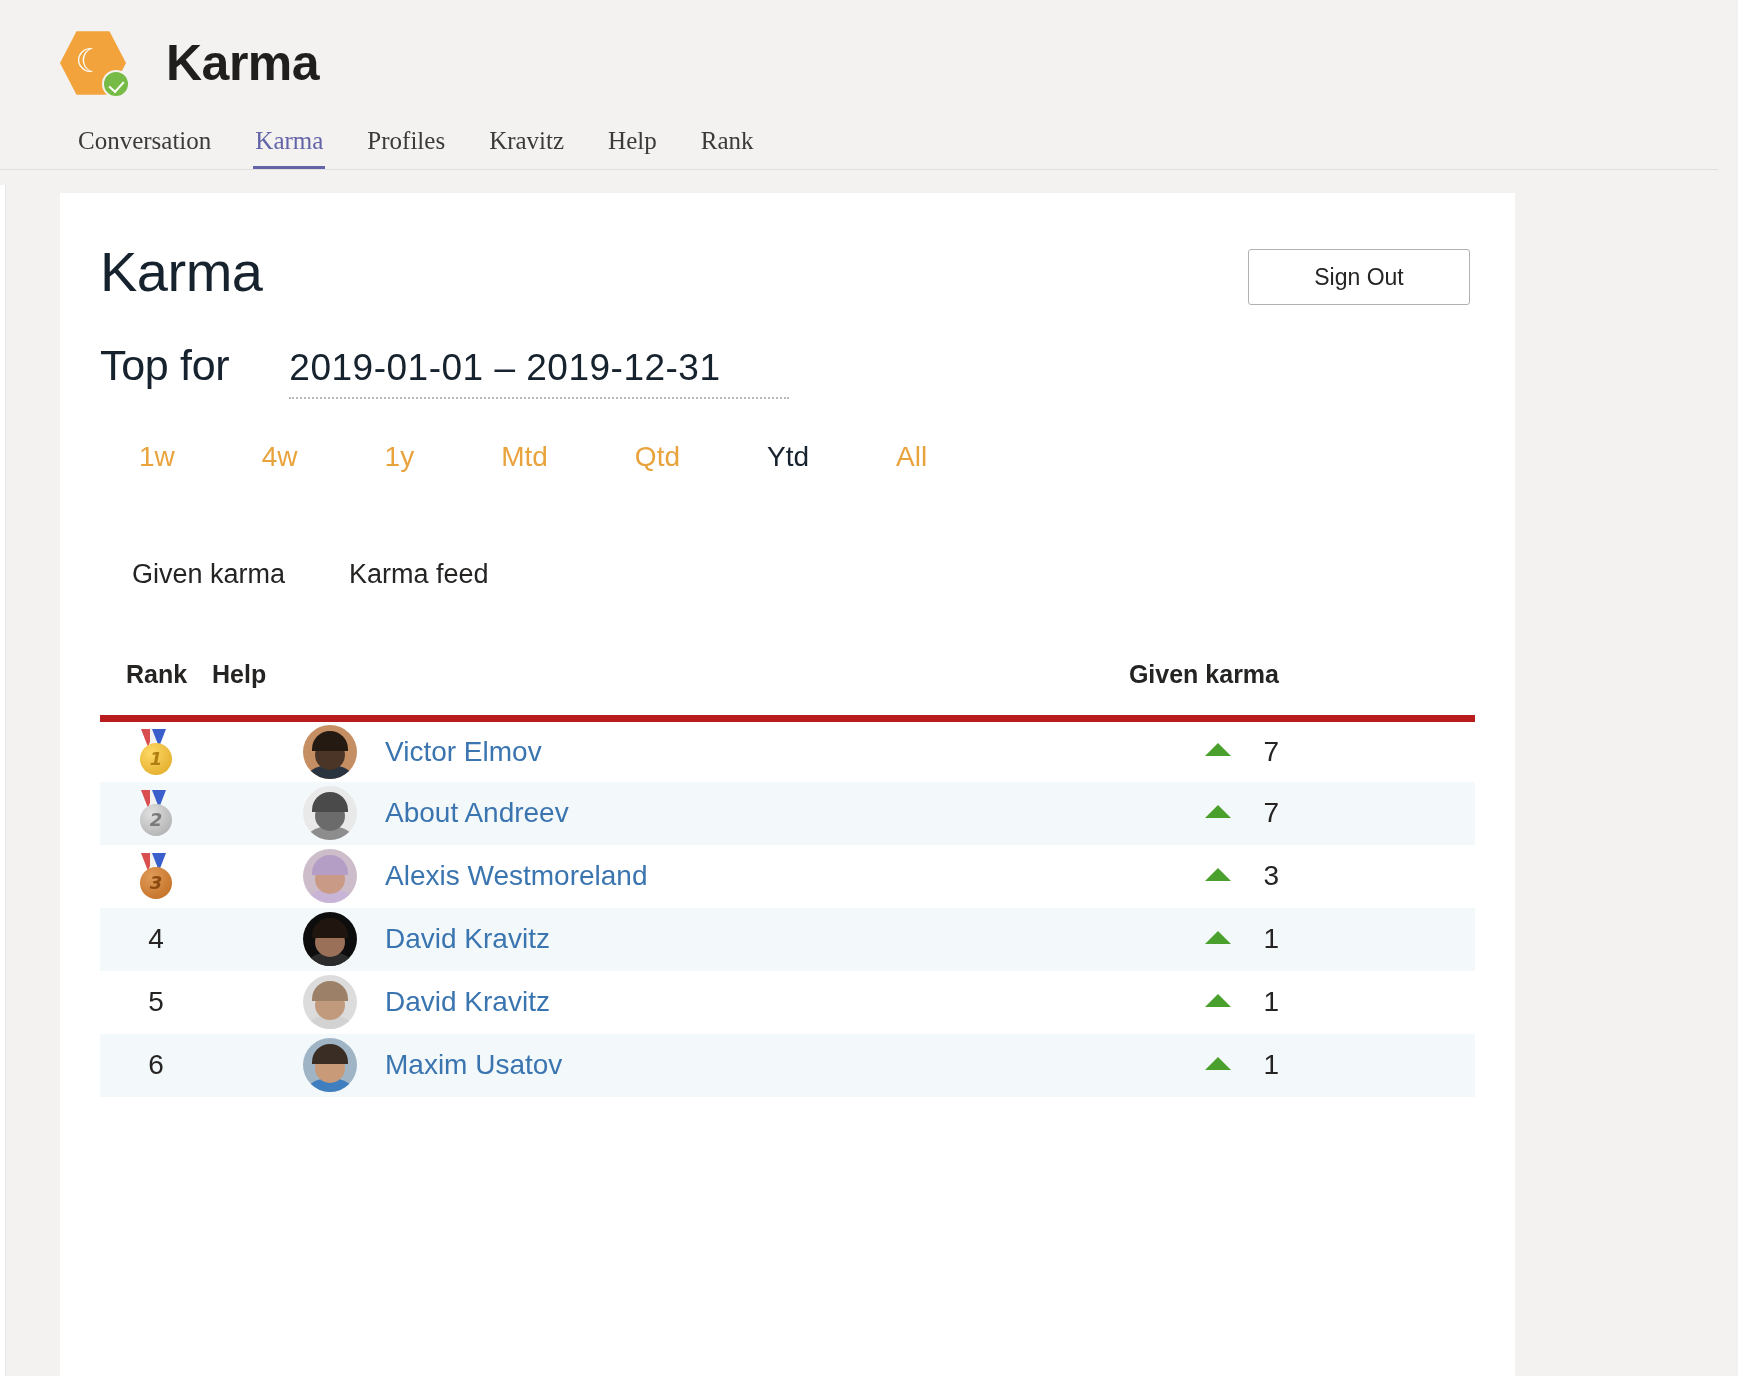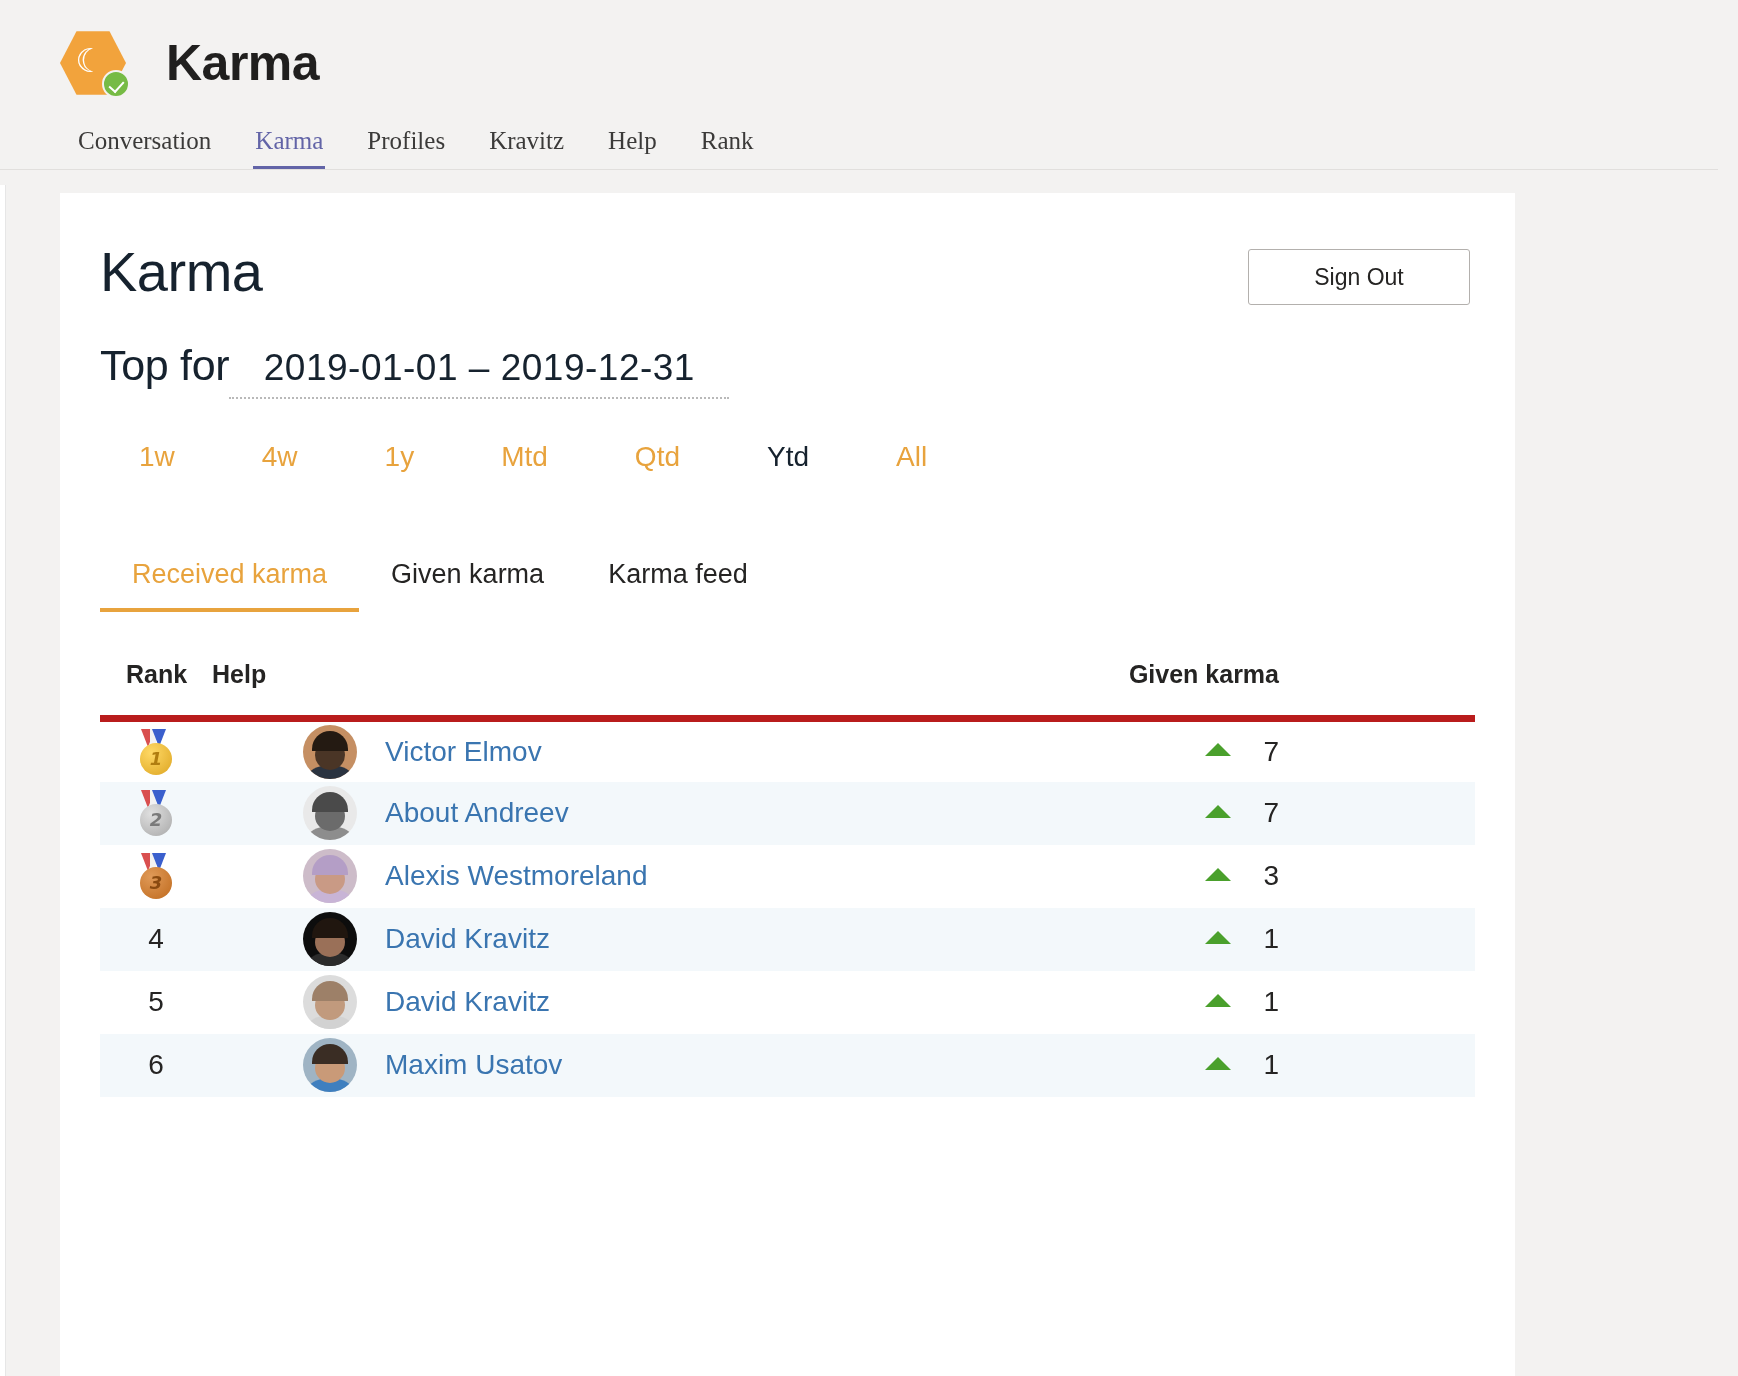--- a/index.html
+++ b/index.html
@@ -152,28 +152,28 @@
     display: flex;
     align-items: baseline;
     margin-top: 36px;
   }
   .topfor-label {
     font-size: 43px;
     color: #16222e;
     letter-spacing: -0.3px;
   }
   .date-range {
+    margin-left: 60px;
     font-size: 37px;
     color: #16222e;
     padding-bottom: 8px;
     border-bottom: 2px dotted #b9b9b9;
     min-width: 500px;
     cursor: pointer;
     letter-spacing: 0.5px;
-    text-align: center;
   }
   .period-row {
     display: flex;
     gap: 0px;
     margin-top: 42px;
   }
   .period-link {
     font-size: 28px;
     color: #e8a33d;
     cursor: pointer;
@@ -373,21 +373,20 @@
       <span class="period-link">1w</span>
       <span class="period-link">4w</span>
       <span class="period-link">1y</span>
       <span class="period-link">Mtd</span>
       <span class="period-link">Qtd</span>
       <span class="period-link active">Ytd</span>
       <span class="period-link">All</span>
     </div>
 
     <div class="subtabs">
-      <div class="subtab active">Received karma</div>
       <div class="subtab">Given karma</div>
       <div class="subtab">Karma feed</div>
     </div>
 
     <table class="table">
       <thead>
         <tr>
           <th class="th-rank">Rank</th>
           <th class="th-user">Help</th>
           <th class="th-karma">Given karma</th>

